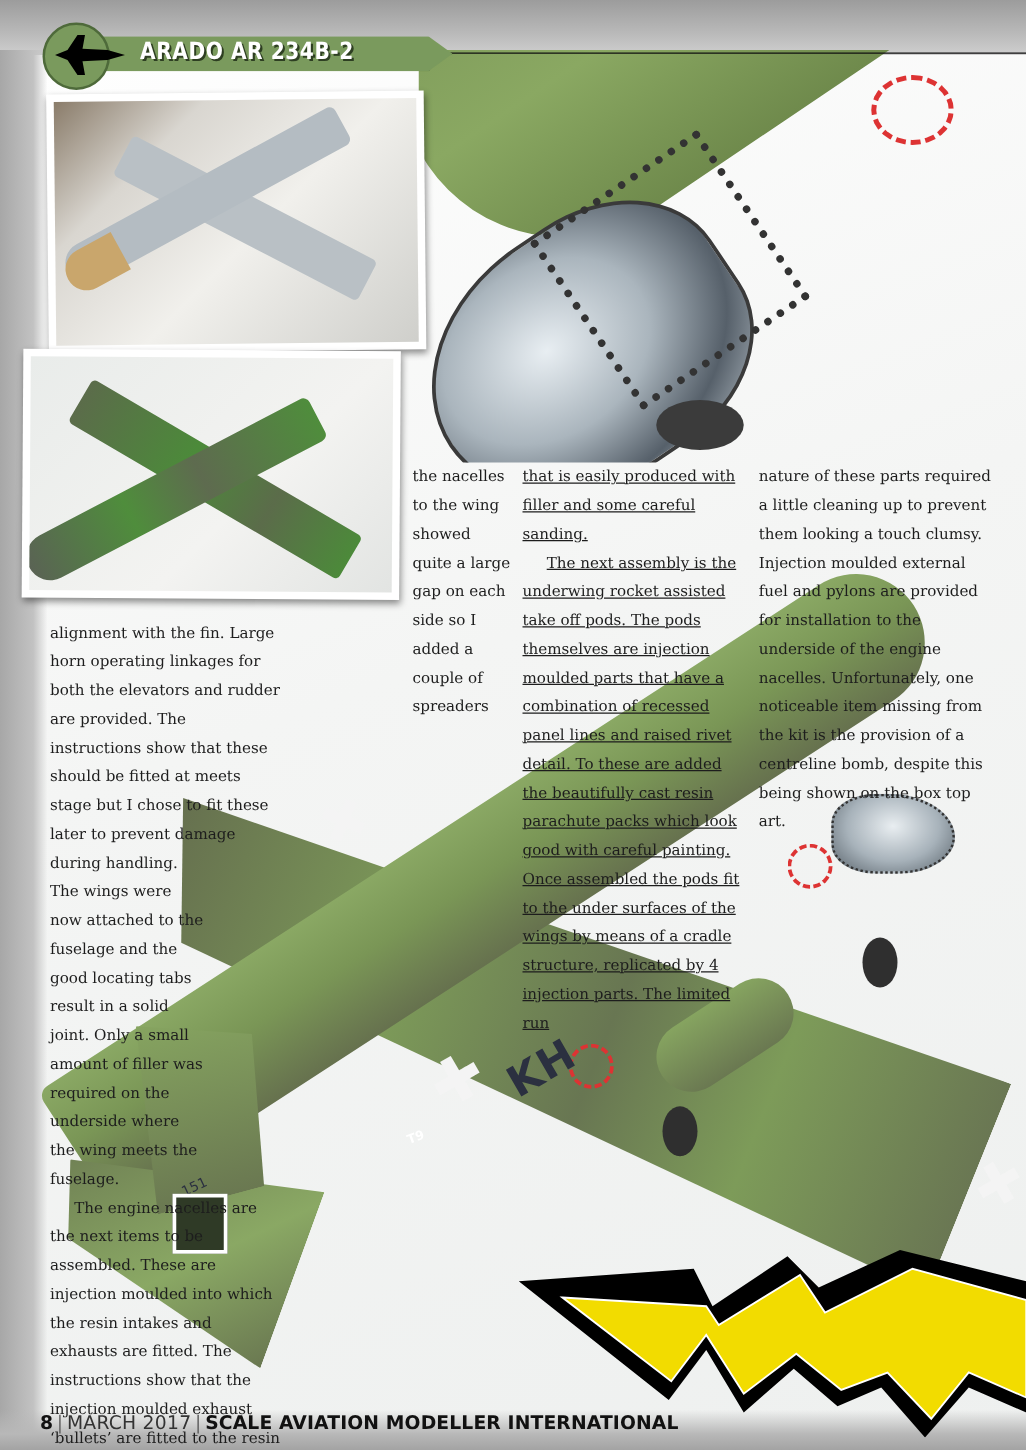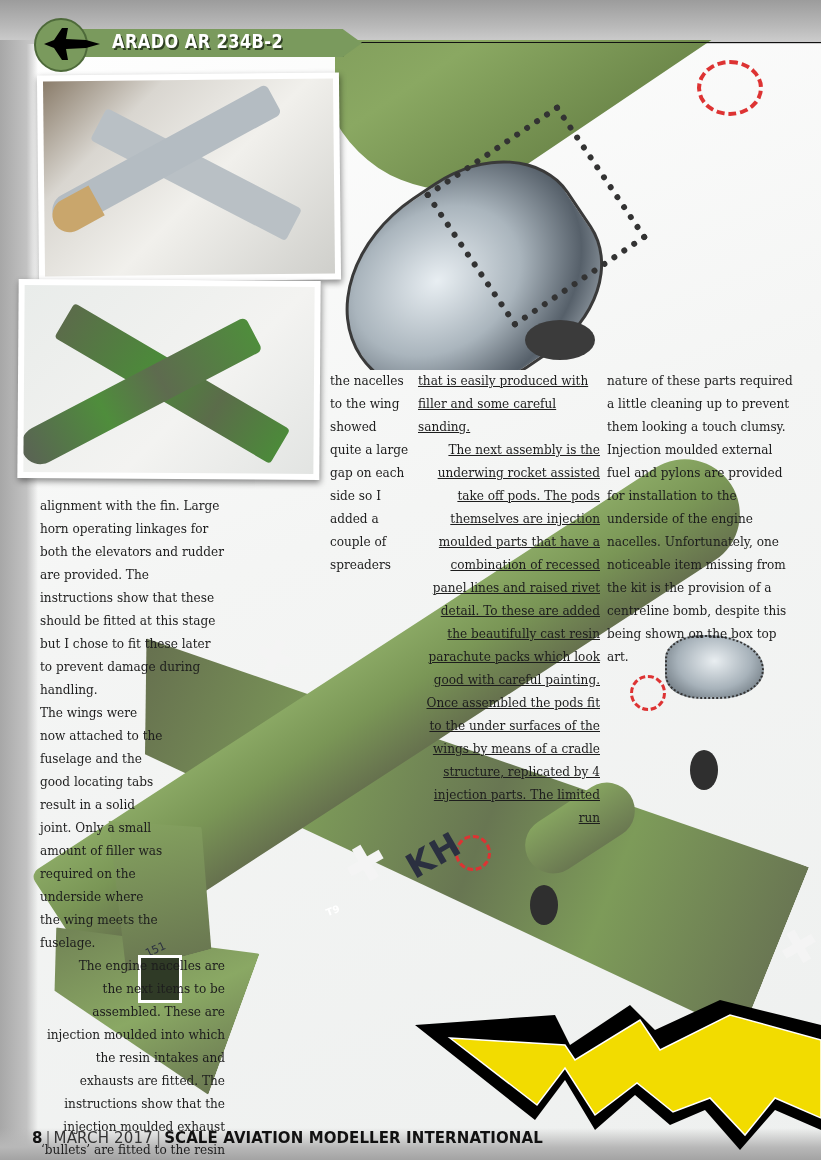--- a/index.html
+++ b/index.html
@@ -36,21 +36,21 @@
   .nose{position:absolute;left:335px;top:40px;width:500px;height:330px;overflow:hidden;}
   .nose-body{position:absolute;left:80px;top:-60px;width:520px;height:260px;background:linear-gradient(180deg,#7e9a5a 0%,#8aa862 50%,#6f8a4c 100%);transform:rotate(-34deg);transform-origin:left bottom;border-radius:130px 0 0 130px;}
   .nose-canopy{position:absolute;left:2px;top:140px;width:260px;height:200px;background:radial-gradient(ellipse at 40% 40%,#e8eef2 0%,#aab5bd 40%,#56606a 70%,#c7d0d6 100%);border-radius:50% 40% 40% 50%;transform:rotate(-34deg);border:3px solid #3a3a3a;}
   .nose-frame{position:absolute;left:120px;top:95px;width:150px;height:150px;border:6px dotted #333;transform:rotate(-34deg);}
   .nose-roundel{position:absolute;left:362px;top:20px;width:58px;height:48px;border:4px dashed #d33;border-radius:50%;}
   .nose-wheel{position:absolute;left:190px;top:280px;width:70px;height:40px;border-radius:50%;background:#3b3b3b;}
 
   
   .col{position:absolute;font-size:12.1px;line-height:23px;color:#1d1d1d;}
   .col p{margin:0;}
-  .indent{text-indent:1.6em;text-align:right;}
+  .indent{text-indent:1.6em;}
   .c1{left:40px;top:495px;width:185px;}
   .c2a{left:330px;top:370px;width:80px;}
   .c2b{left:230px;top:480px;width:185px;}
   .c3{left:418px;top:370px;width:182px;text-decoration:underline;}
   .c4{left:607px;top:370px;width:190px;}
 
   
   .aircraft{position:absolute;left:0;top:585px;width:821px;height:560px;}
   .wing-main{position:absolute;left:160px;top:20px;width:700px;height:180px;background:linear-gradient(90deg,#66704f 0%,#7d9b59 30%,#687652 55%,#7d9b59 75%,#6a7753 100%);transform:rotate(22deg);transform-origin:left top;clip-path:polygon(0 20%,100% 0,100% 100%,6% 80%);}
   .fuselage{position:absolute;left:60px;top:280px;width:800px;height:110px;background:linear-gradient(180deg,#8aa864 0%,#7a9656 45%,#66714e 100%);transform:rotate(-33deg);transform-origin:left center;border-radius:10px 60px 60px 10px;}
@@ -141,21 +141,21 @@
     <div class="balkenkreuz bk1">✚</div>
     <div class="balkenkreuz bk2">✚</div>
     <div class="balkenkreuz bk3">✚</div>
     <div class="codes">KH</div>
     <div class="t9">T9</div>
     <div class="w151">151</div>
     <div class="swastika-mark"></div>
   </div>
 
   <div class="col c1">
-    <p>alignment with the fin. Large horn operating linkages for both the elevators and rudder are provided. The instructions show that these should be fitted at this stage but I chose to fit these later to prevent damage during handling.</p>
+    <p>alignment with the fin. Large horn operating linkages for both the elevators and rudder are provided. The instructions show that these should be fitted at meets stage but I chose to fit these later to prevent damage during handling.</p>
     <p style="width:125px;">The wings were now attached to the fuselage and the good locating tabs result in a solid joint. Only a small amount of filler was required on the underside where the wing meets the fuselage.</p>
     <p class="indent">The engine nacelles are the next items to be assembled.  These are injection moulded into which the resin intakes and exhausts are fitted.  The instructions show that the injection moulded exhaust ‘bullets’ are fitted to the resin exhausts at the final stages of construction.  I would recommend that these are fitted at this stage as they are not the easiest things to attach and centralise if you try and do this later on.  Dry fitting</p>
   </div>
 
   <div class="col c2a">
     <p>the nacelles to the wing showed quite a large gap on each side so I added a couple of spreaders</p>
   </div>
 
   <div class="col c3">
     <p>that is easily produced with filler and some careful sanding.</p>

